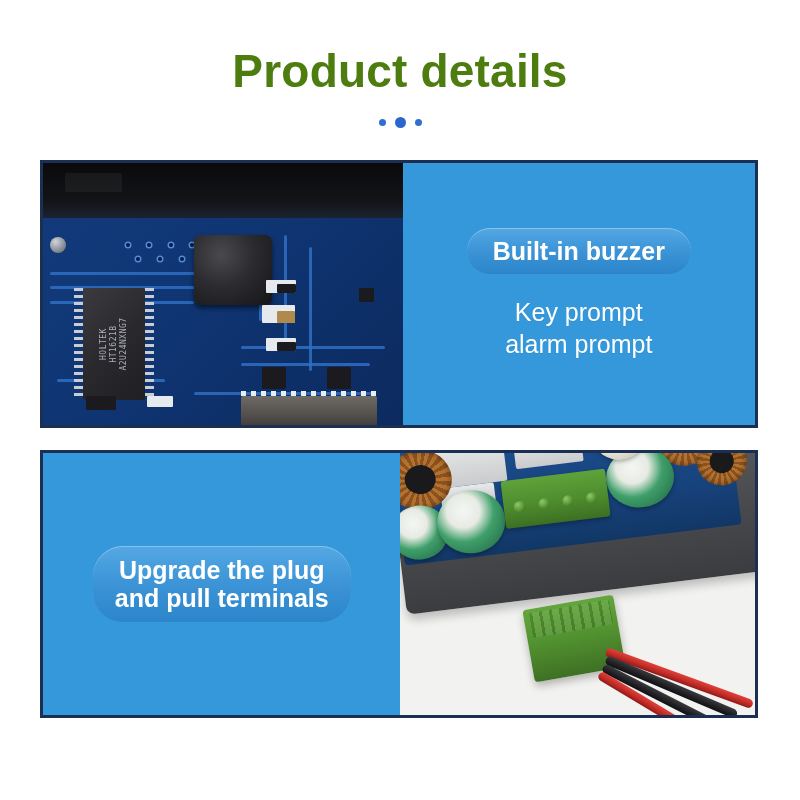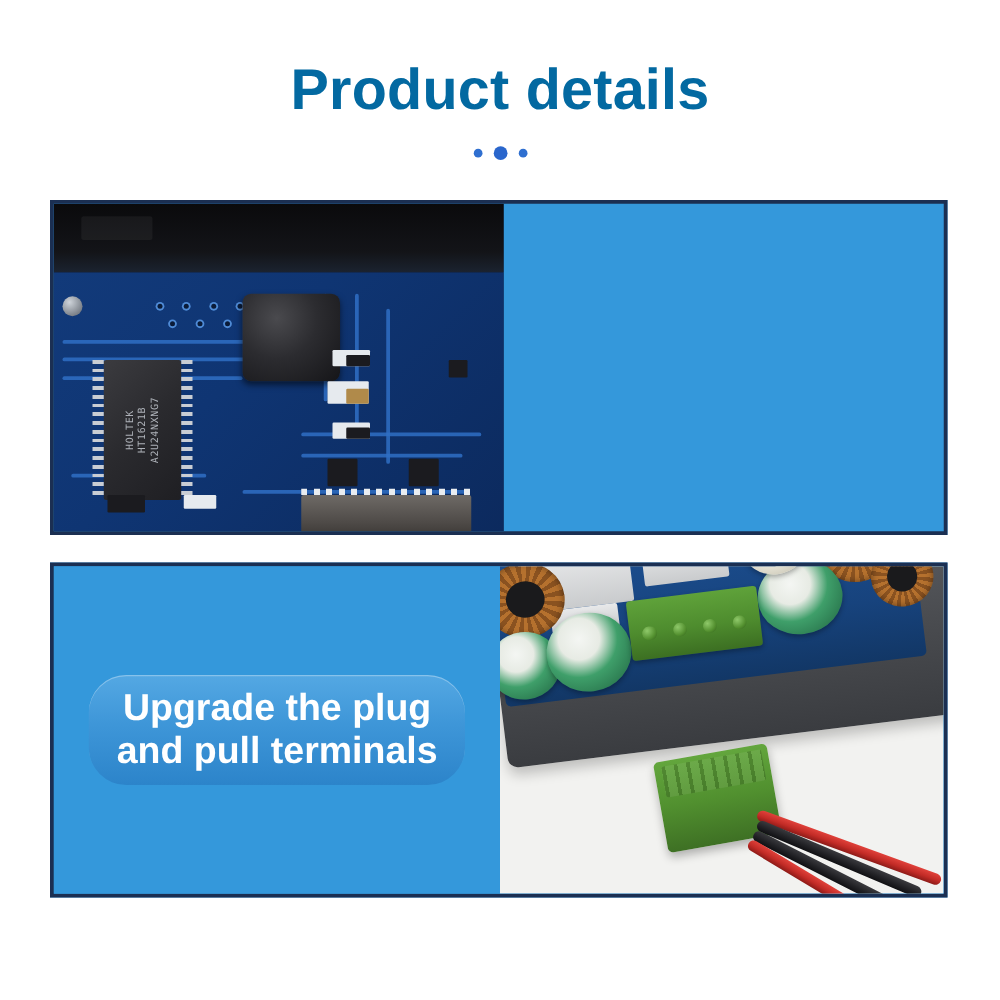--- a/index.html
+++ b/index.html
@@ -22,21 +22,21 @@
     display: flex;
     flex-direction: column;
     align-items: center;
     justify-content: flex-start;
     padding-top: 48px;
     box-sizing: border-box;
   }
   .page-title {
     font-size: 46px;
     font-weight: bold;
-    color: #0369a1;
+    color: #4d7c0f;
     letter-spacing: 0.2px;
     line-height: 1;
     margin: 0;
     text-align: center;
   }
   .dots {
     display: flex;
     align-items: center;
     justify-content: center;
     gap: 9px;
@@ -100,21 +100,21 @@
     font-size: 25px;
     font-weight: bold;
     line-height: 1.12;
     border-radius: 28px;
     padding: 9px 26px;
     text-align: center;
     box-shadow: inset 0 1px 0 rgba(255,255,255,0.30);
     white-space: pre-line;
   }
   .row-bottom .badge {
-    font-size: 30px;
+    font-size: 25px;
     padding: 10px 22px;
     border-radius: 30px;
   }
   .sub-text {
     color: #ffffff;
     font-size: 25px;
     line-height: 1.28;
     text-align: center;
     margin-top: 22px;
     white-space: pre-line;
@@ -404,20 +404,27 @@
           <div class="smd dark" style="left:12%;top:86%;width:30px;height:14px;"></div>
           <div class="smd-pad" style="left:29%;top:86%;width:26px;height:11px;"></div>
 
           <div class="connector" style="left:55%;top:86%;width:38%;height:18%;">
             <div class="conn-pins"></div>
           </div>
         </div>
       </div>
     </div>
 
+    <div class="cell cell-text">
+      <div class="text-inner">
+        <div class="badge">Built-in buzzer</div>
+        <div class="sub-text">Key prompt
+alarm prompt</div>
+      </div>
+    </div>
   </div>
 
   <div class="row row-bottom">
 
     <div class="cell cell-text">
       <div class="text-inner">
         <div class="badge">Upgrade the plug
 and pull terminals</div>
       </div>
     </div>

